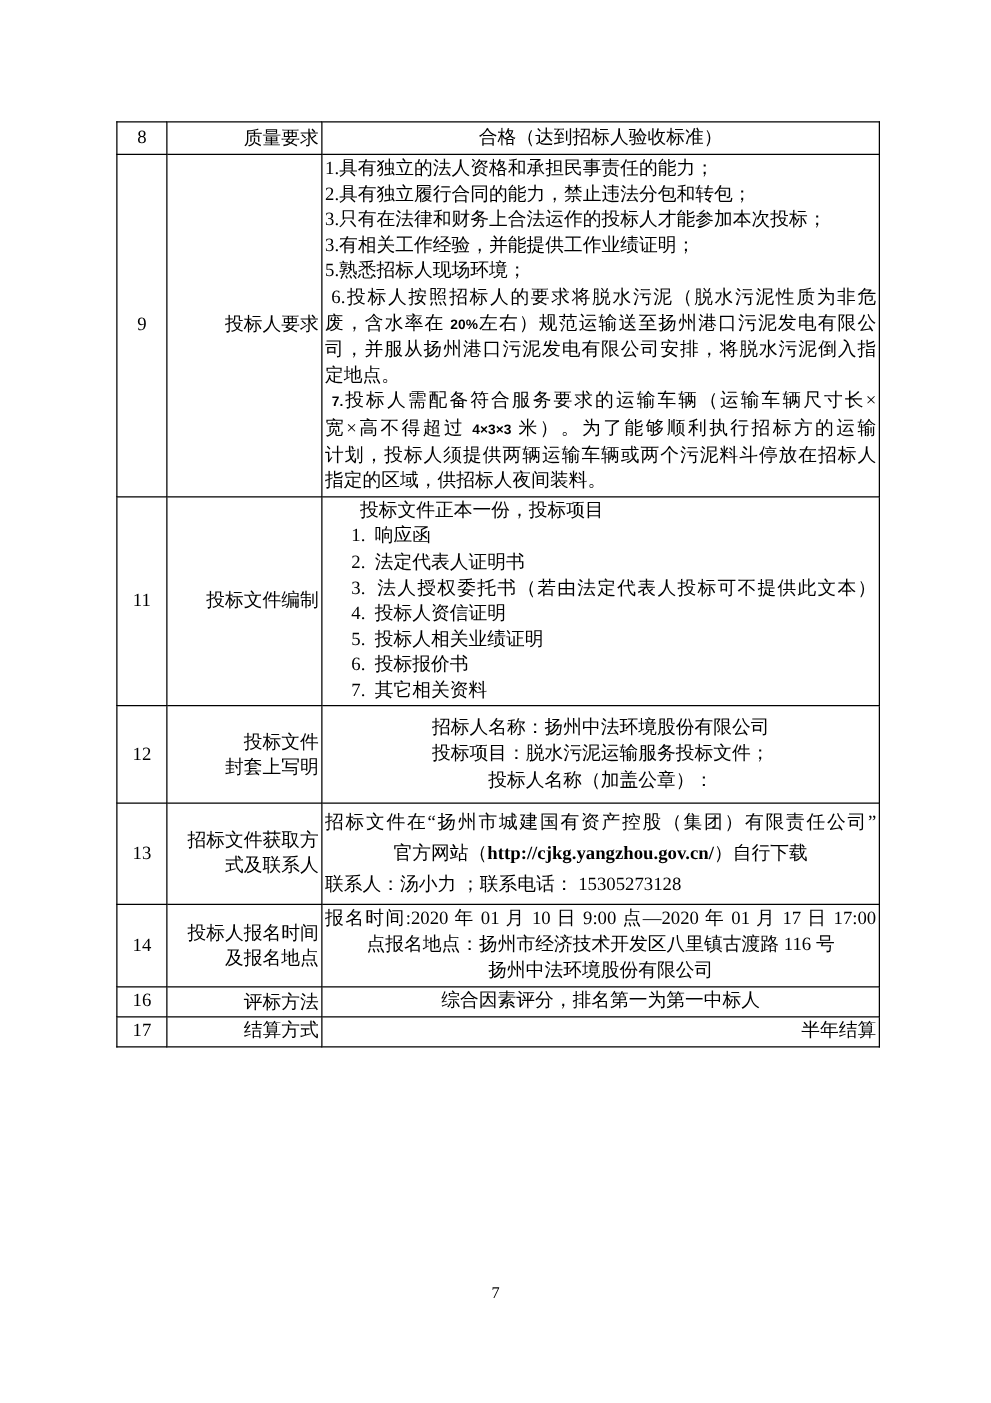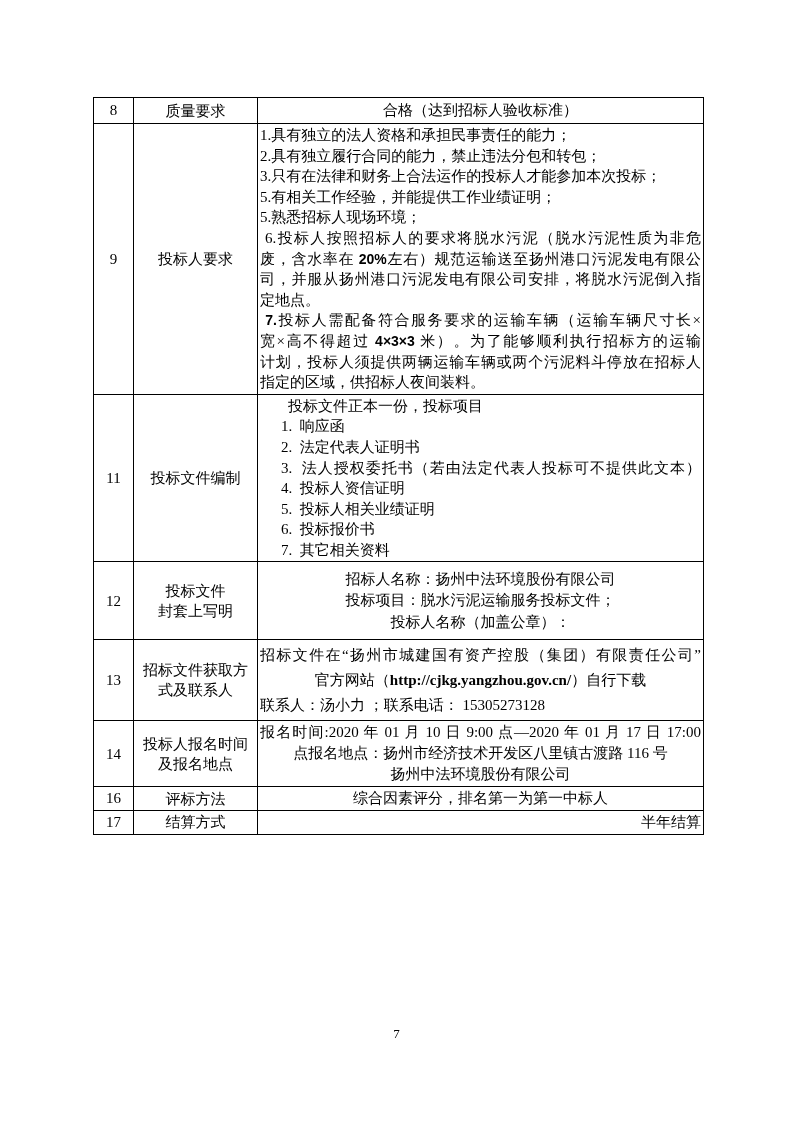--- a/index.html
+++ b/index.html
@@ -25,29 +25,29 @@
   }
   td {
     border: 1px solid #000000;
     padding: 0;
     vertical-align: middle;
     font-size: 15px;
     line-height: 20.6px;
     overflow: hidden;
   }
   td.num { text-align: center; font-family: "Liberation Serif", serif; }
-  td.label { text-align: center; line-height: 20px; padding: 0 2px; }
+  td.label { text-align: right; line-height: 20px; padding: 0 2px; }
   td.content { padding: 1px 2px; }
   .ln { white-space: pre-wrap; line-height: 20.6px; }
   .fill { text-align: justify; text-align-last: justify; }
   .center { text-align: center; }
   .hl {
     font-family: "Liberation Sans", sans-serif;
     font-weight: bold;
-    font-size: 14px;
+    font-size: 11px;
   }
   .burl { font-weight: bold; text-align: right; }
   tr.r8  { height: 26px; }
   tr.r9  { height: 268px; }
   tr.r10 { height: 40px; }
   tr.r11 { height: 167px; }
   tr.r12 { height: 78px; }
   tr.r13 { height: 81px; }
   tr.r14 { height: 64px; }
   tr.r15 { height: 21px; }
@@ -87,21 +87,21 @@
       </td>
     </tr>
 
     <tr class="r9">
       <td class="num">9</td>
       <td class="label">投标人要求</td>
       <td class="content">
         <div class="ln">1.具有独立的法人资格和承担民事责任的能力；</div>
         <div class="ln">2.具有独立履行合同的能力，禁止违法分包和转包；</div>
         <div class="ln">3.只有在法律和财务上合法运作的投标人才能参加本次投标；</div>
-        <div class="ln">5.有相关工作经验，并能提供工作业绩证明；</div>
+        <div class="ln">3.有相关工作经验，并能提供工作业绩证明；</div>
         <div class="ln">5.熟悉招标人现场环境；</div>
         <div class="ln fill"> 6.投标人按照招标人的要求将脱水污泥（脱水污泥性质为非危</div>
         <div class="ln fill"><span>废，含水率在 </span><span class="hl">20%</span><span>左右）规范运输送至扬州港口污泥发电有限公</span></div>
         <div class="ln fill">司，并服从扬州港口污泥发电有限公司安排，将脱水污泥倒入指</div>
         <div class="ln">定地点。</div>
         <div class="ln fill"><span> </span><span class="hl">7.</span><span>投标人需配备符合服务要求的运输车辆（运输车辆尺寸长×</span></div>
         <div class="ln fill"><span>宽×高不得超过 </span><span class="hl">4×3×3</span><span> 米）。为了能够顺利执行招标方的运输</span></div>
         <div class="ln fill">计划，投标人须提供两辆运输车辆或两个污泥料斗停放在招标人</div>
         <div class="ln">指定的区域，供招标人夜间装料。</div>
       </td>

